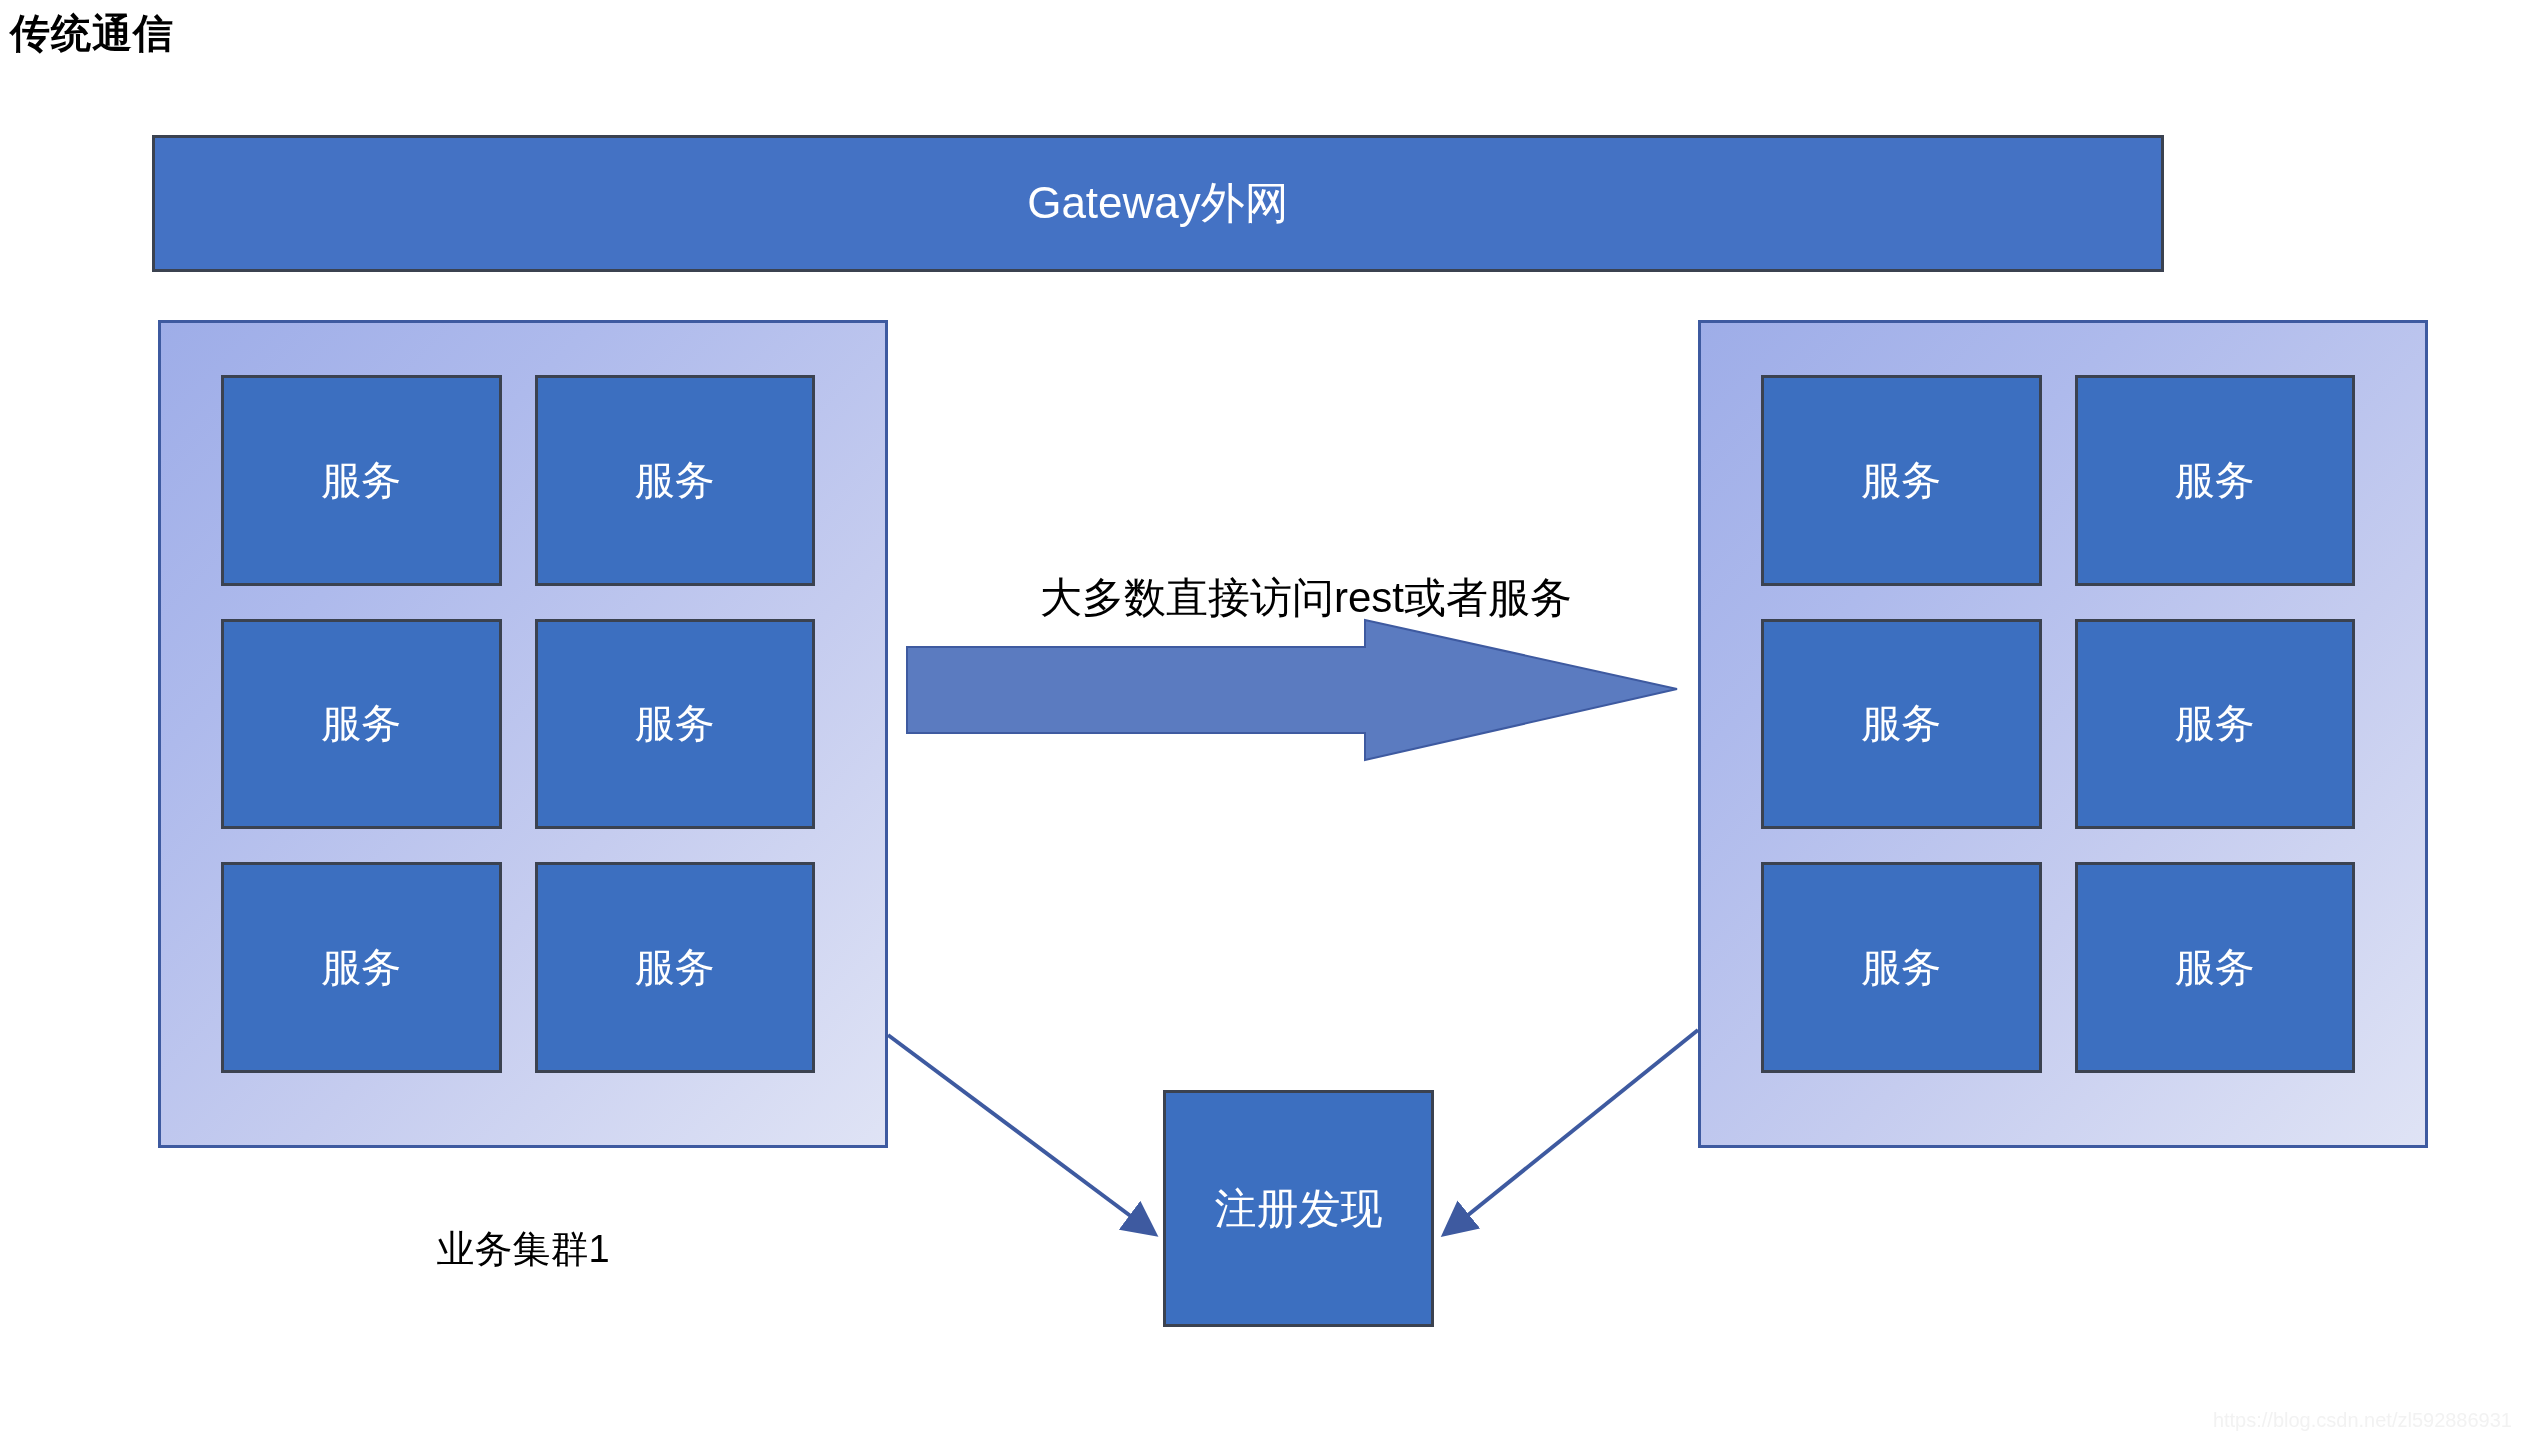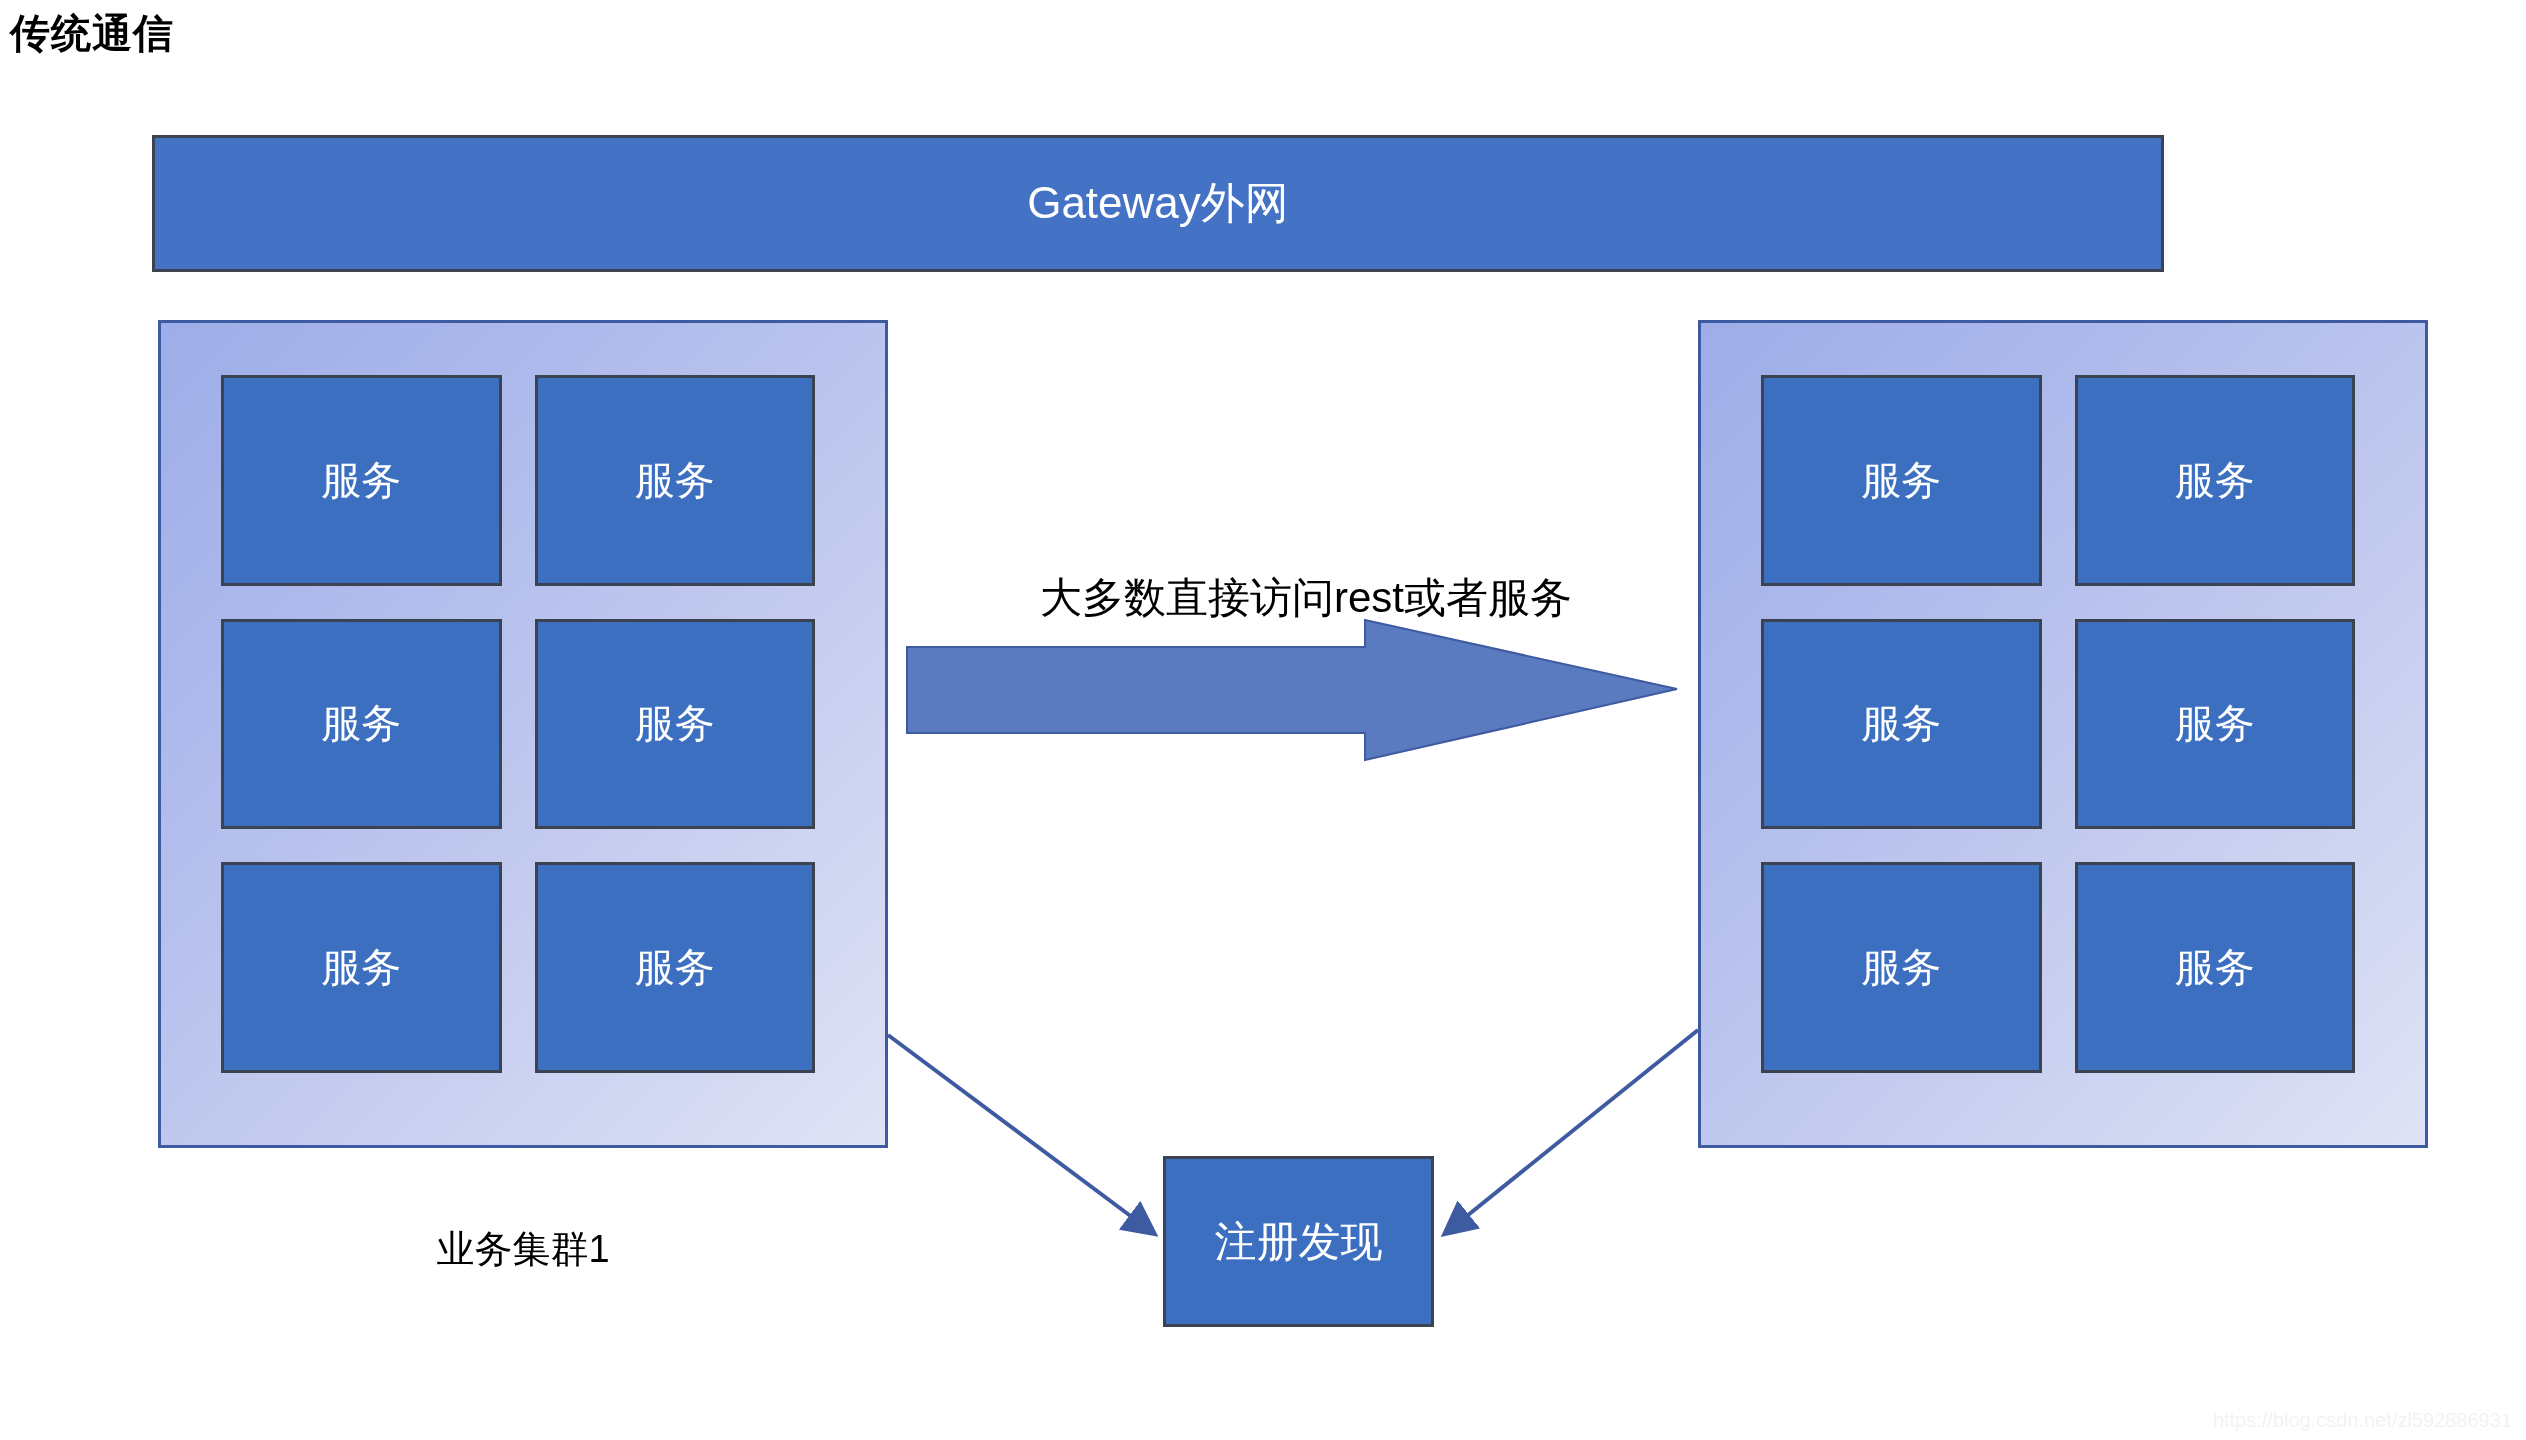--- a/index.html
+++ b/index.html
@@ -103,22 +103,22 @@
   .connectors {
     position: absolute;
     left: 0; top: 0;
     width: 2526px; height: 1440px;
     pointer-events: none;
   }
 
   
   .registry-box {
     position: absolute;
-    left: 1163px; top: 1156px;
-    width: 271px; height: 171px;
+    left: 1163px; top: 1090px;
+    width: 271px; height: 237px;
     background: #3C6FC0;
     border: 3px solid #3B4250;
     display: flex;
     align-items: center;
     justify-content: center;
   }
   .registry-label {
     color: #ffffff;
     font-size: 42px;
     white-space: nowrap;

